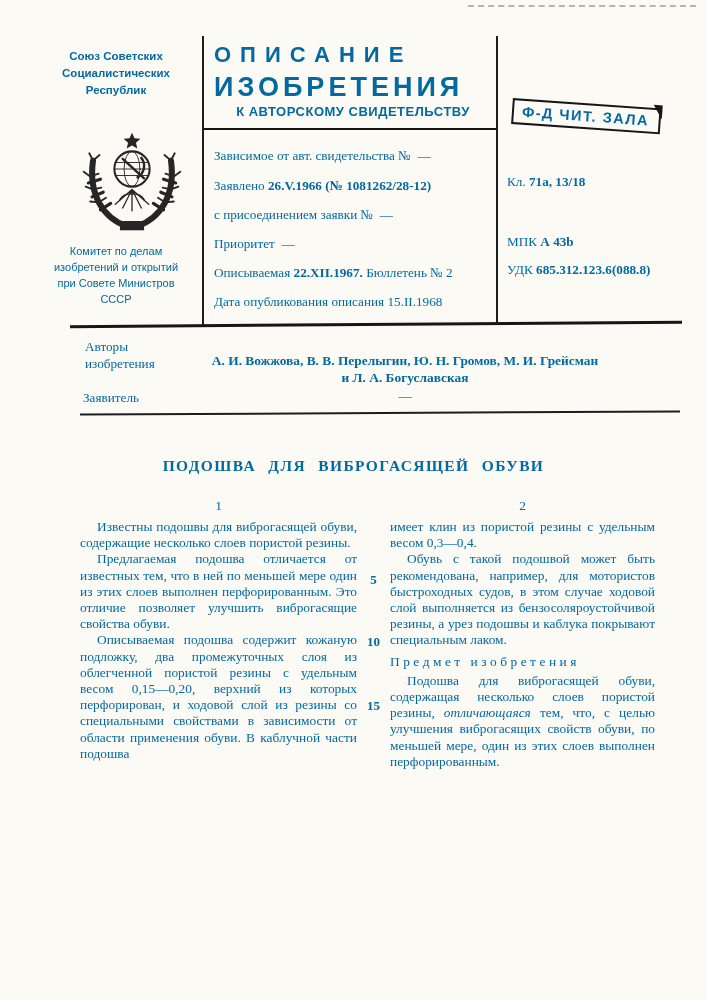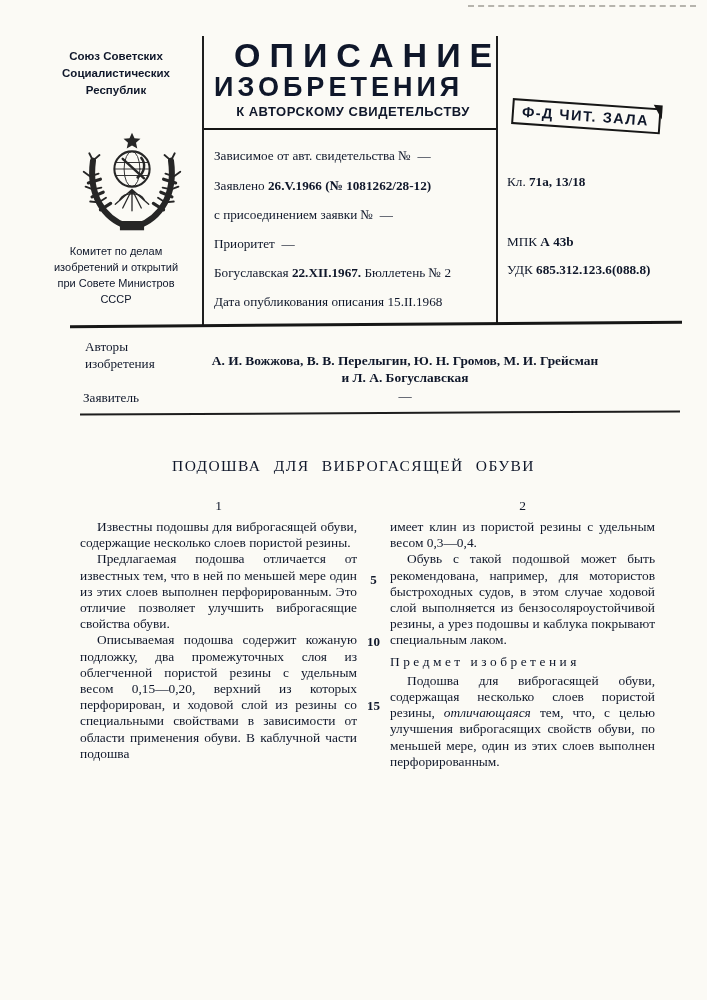--- a/index.html
+++ b/index.html
@@ -1,56 +1,56 @@
 <!DOCTYPE html>
 <html><head>
 <meta charset="utf-8">
 <style>
   html,body{margin:0;padding:0;}
   body{background:#e8e6e0;font-family:"Liberation Serif",serif;}
   .page{
     position:relative;width:707px;height:1000px;margin:0 auto;
-    background:#fbfaf5;color:#0f172a;overflow:hidden;
+    background:#fbfaf5;color:#0369a1;overflow:hidden;
     box-shadow:0 0 6px rgba(0,0,0,.25);
   }
   .abs{position:absolute;}
   
   .artifact-line{position:absolute;top:5px;left:468px;width:228px;border-top:2px dashed #9a978f;opacity:.7;}
   .union{left:32px;top:48px;width:168px;text-align:center;
     font-family:"Liberation Sans",sans-serif;font-weight:bold;font-size:11.5px;line-height:17px;}
   .emblem{left:76px;top:130px;width:112px;height:104px;}
   .committee{left:30px;top:243px;width:172px;text-align:center;
     font-family:"Liberation Sans",sans-serif;font-weight:normal;font-size:11px;line-height:16px;}
   .vline{width:2px;background:#1e1e1e;}
   .vline.l{left:202px;top:36px;height:289px;}
   .vline.r{left:496px;top:36px;height:289px;}
   .midcol{left:204px;top:36px;width:292px;}
   .masthead{border-bottom:2.5px solid #151515;padding:2px 4px 9px 10px;}
-  .mh1{font-family:"Liberation Sans",sans-serif;font-weight:bold;font-size:34px;line-height:34px;letter-spacing:9px;white-space:nowrap;margin-left:20px;}
+  .mh1{font-family:"Liberation Sans",sans-serif;font-weight:bold;font-size:22px;line-height:34px;letter-spacing:9px;white-space:nowrap;}
   .mh2{font-family:"Liberation Sans",sans-serif;font-weight:bold;font-size:27px;line-height:31px;letter-spacing:4px;white-space:nowrap;}
   .mh3{font-family:"Liberation Sans",sans-serif;font-weight:bold;font-size:13px;letter-spacing:.5px;margin-top:1px;text-align:center;white-space:nowrap;}
   .mrow{position:absolute;left:10px;font-size:13.2px;white-space:nowrap;}
   .mrow b{font-family:"Liberation Serif",serif;}
   .docnum{left:508px;top:38px;font-family:"Liberation Sans",sans-serif;font-weight:bold;font-size:30px;letter-spacing:2px;}
   .stamp{left:512px;top:98px;transform:rotate(4deg);transform-origin:left center;
     border:2.5px solid #161616;padding:3px 10px 3px 8px;
     font-family:"Liberation Sans",sans-serif;font-weight:bold;font-size:14.5px;letter-spacing:1.5px;white-space:nowrap;}
   .stamp:after{content:"";position:absolute;right:-3px;top:-5px;width:0;height:0;
     border-left:9px solid transparent;border-top:14px solid #161616;}
   .rrow{position:absolute;left:507px;font-size:13.2px;white-space:nowrap;}
   
   .rule1{left:70px;top:323px;width:612px;height:3px;background:#161616;transform:rotate(-.4deg);}
   .rule2{left:80px;top:412px;width:600px;height:2px;background:#1d1d1d;transform:rotate(-.3deg);}
   
   .authors-label{left:85px;top:338px;font-size:13.2px;line-height:17px;}
   .names{left:160px;top:352px;width:490px;text-align:center;font-weight:bold;font-size:13.4px;line-height:17px;}
   .applicant-label{left:83px;top:390px;font-size:13.2px;}
   .applicant-value{left:160px;top:388px;width:490px;text-align:center;font-size:13.2px;}
   
-  .invtitle{left:0;top:457px;width:707px;text-align:center;font-weight:normal;
+  .invtitle{left:0;top:457px;width:707px;text-align:center;font-weight:bold;
     font-size:15.5px;letter-spacing:1.4px;word-spacing:7px;}
   .bodywrap{left:80px;top:498px;width:575px;font-size:13.4px;line-height:16.2px;text-align:justify;}
   .colnum{position:absolute;top:0;text-align:center;font-size:13.5px;}
   .colnum.c1{left:0;width:277px;}
   .colnum.c2{left:310px;width:265px;}
   .col{position:absolute;top:21px;}
   .col.left{left:0;width:277px;}
   .col.right{left:310px;width:265px;font-family:Liberation Serif, serif;}
   .para{margin:0;text-indent:17px;}
   .gnum{position:absolute;left:277px;width:33px;text-align:center;font-size:13px;font-weight:bold;}
@@ -121,21 +121,21 @@
     <div class="mrow" style="top:142px;">
       <span>Заявлено</span> <b>26.V.1966 (№ 1081262/28-12)</b>
     </div>
     <div class="mrow" style="top:171px;">
       <span>с присоединением заявки №</span>&nbsp;&nbsp;<span>—</span>
     </div>
     <div class="mrow" style="top:200px;">
       <span>Приоритет</span>&nbsp;&nbsp;<span>—</span>
     </div>
     <div class="mrow" style="top:229px;">
-      <span>Богуславская</span> <b>22.XII.1967.</b> <span>Бюллетень № 2</span>
+      <span>Описываемая</span> <b>22.XII.1967.</b> <span>Бюллетень № 2</span>
     </div>
     <div class="mrow" style="top:258px;">
       <span>Дата опубликования описания 15.II.1968</span>
     </div>
   </div>
 
   <div class="abs stamp">Ф-Д ЧИТ. ЗАЛА</div>
   <div class="rrow" style="top:174px;">
     <span>Кл.</span> <b>71а, 13/18</b>
   </div>

